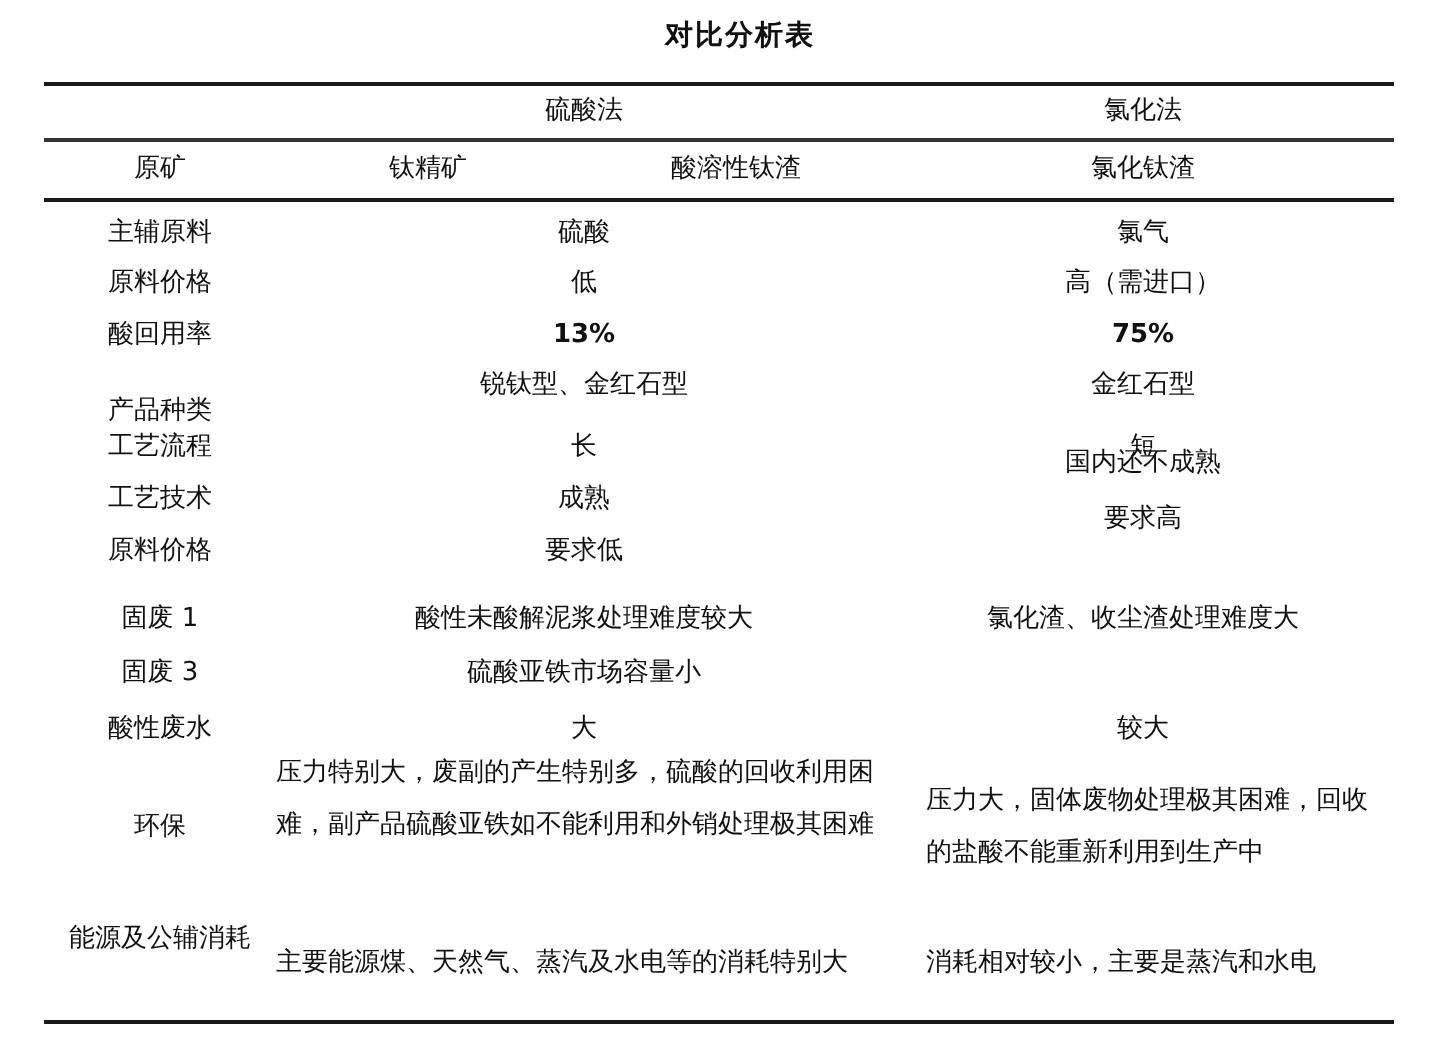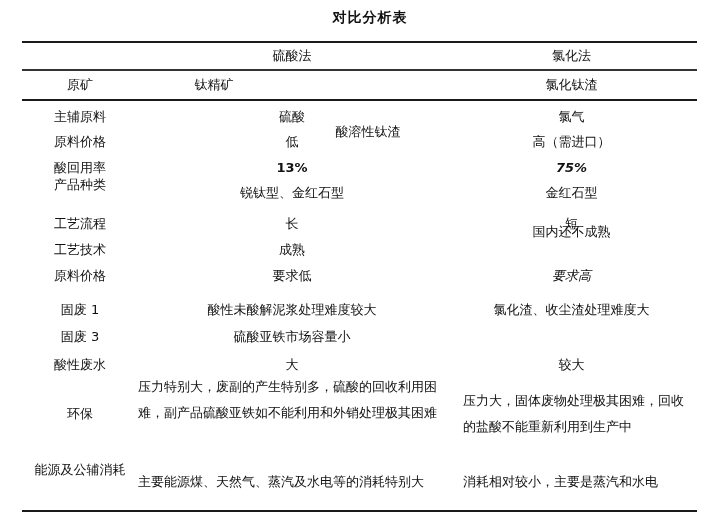--- a/index.html
+++ b/index.html
@@ -17,21 +17,21 @@
   .r-mid1 { top:69px; height:1.5px; background:#333; }
   .r-mid2 { top:99px; height:2px; }
   .r-bot { top:510px; height:2px; }
 
   .cell {
     position:absolute; text-align:center; line-height:16px; white-space:nowrap;
   }
   .c0 { left:22px; width:116px; }
   .c1 { left:138px; width:308px; }
   .c1a { left:138px; width:152px; }
-  .c1b { left:290px; width:156px;margin-top:47px; }
+  .c1b { left:290px; width:156px; }
   .c2 { left:446px; width:251px; }
   .wrap { white-space:normal; text-align:left; line-height:26px; }
   .bold { font-weight:bold; }
 </style>
 </head>
 <body>
 
 <div class="title">对比分析表</div>
 
 <div class="rule r-top"></div>
@@ -50,37 +50,37 @@
 <div class="cell c0" style="top:109px;">主辅原料</div>
 <div class="cell c1" style="top:109px;">硫酸</div>
 <div class="cell c2" style="top:109px;">氯气</div>
 
 <div class="cell c0" style="top:134px;">原料价格</div>
 <div class="cell c1" style="top:134px;">低</div>
 <div class="cell c2" style="top:134px;">高（需进口）</div>
 
 <div class="cell c0" style="top:160px;">酸回用率</div>
 <div class="cell c1 bold" style="top:160px;">13%</div>
-<div class="cell c2 bold" style="top:160px;font-style:italic;">75%</div>
+<div class="cell c2 bold" style="top:160px;">75%</div>
 
-<div class="cell c0" style="top:177px;">产品种类</div>
+<div class="cell c0" style="top:198px;">产品种类</div>
 <div class="cell c1" style="top:185px;">锐钛型、金红石型</div>
 <div class="cell c2" style="top:185px;">金红石型</div>
 
 <div class="cell c0" style="top:216px;">工艺流程</div>
 <div class="cell c1" style="top:216px;">长</div>
 <div class="cell c2" style="top:216px;">短</div>
 
 <div class="cell c0" style="top:242px;">工艺技术</div>
 <div class="cell c1" style="top:242px;">成熟</div>
 <div class="cell c2" style="top:224px;">国内还不成熟</div>
 
 <div class="cell c0" style="top:268px;">原料价格</div>
 <div class="cell c1" style="top:268px;">要求低</div>
-<div class="cell c2" style="top:268px;font-style:italic;">要求高</div>
+<div class="cell c2" style="top:252px;">要求高</div>
 
 <div class="cell c0" style="top:302px;">固废 1</div>
 <div class="cell c1" style="top:302px;">酸性未酸解泥浆处理难度较大</div>
 <div class="cell c2" style="top:302px;">氯化渣、收尘渣处理难度大</div>
 
 <div class="cell c0" style="top:329px;">固废 3</div>
 <div class="cell c1" style="top:329px;">硫酸亚铁市场容量小</div>
 <div class="cell c2" style="top:329px;"></div>
 
 <div class="cell c0" style="top:357px;">酸性废水</div>

